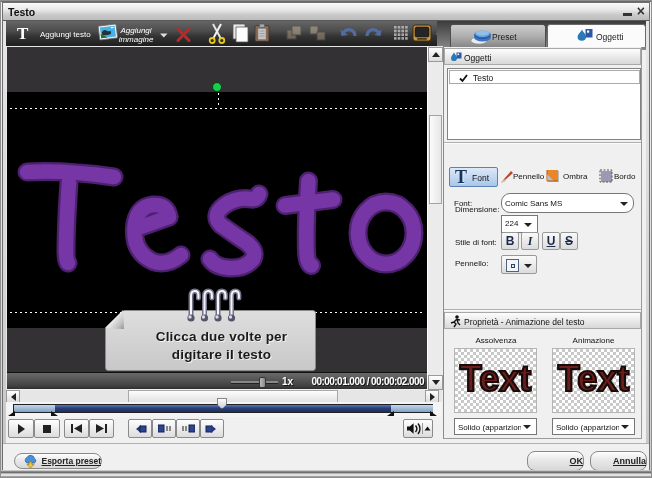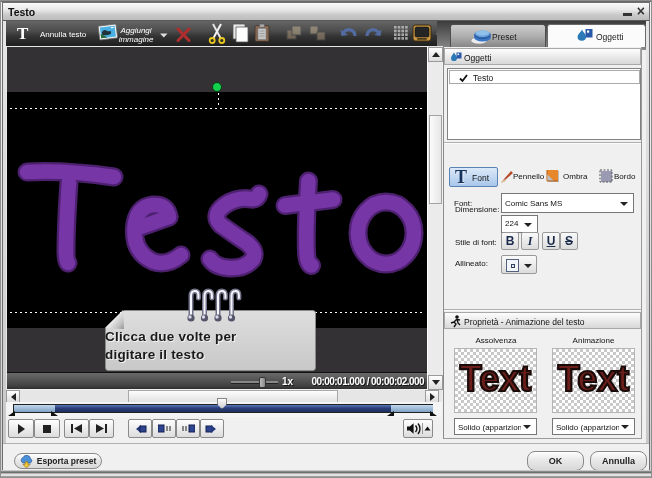--- a/index.html
+++ b/index.html
@@ -41,21 +41,21 @@
 background:#12d04c;border:1.5px solid #0b3a18;}
 
 #tip{position:absolute;left:105px;top:310px;width:211px;height:61px;
 background:linear-gradient(#dedede,#c8c8c8);
 border:1px solid #8a8a8a;border-radius:3px;
 clip-path:polygon(19px 0,100% 0,100% 100%,0 100%,0 18px);
 box-shadow:2px 2px 2px rgba(0,0,0,.45);}
 #tipfold{position:absolute;left:105px;top:310px;width:20px;height:19px;
 background:linear-gradient(130deg,#fdfdfd 15%,#ececec 45%,#c2c2c2 75%,#8f8f8f 100%);
 clip-path:polygon(18px 0,19px 19px,0 18px);box-shadow:inset 1px 1px 2px rgba(0,0,0,.35);}
-#tiptext{position:absolute;left:105px;top:328px;width:233px;text-align:left;
+#tiptext{position:absolute;left:105px;top:328px;width:233px;text-align:center;
 font-size:13.5px;letter-spacing:0.2px;font-weight:bold;color:#1a1a1a;line-height:18px;
 text-shadow:1px 1px 0 rgba(255,255,255,.75);}
 
 #vscroll{position:absolute;left:427px;top:47px;width:15px;height:343px;background:#ebebeb;border-left:1px solid #fff;}
 .sbtn{position:absolute;background:linear-gradient(#fefefe,#ddd);border:1px solid #9a9a9a;
 display:flex;align-items:center;justify-content:center;}
 .arrow{width:0;height:0;}
 
 #status{position:absolute;left:7px;top:372px;width:420px;height:17px;
 background:linear-gradient(#6a6a6a,#414141 80%,#2e2e2e);border-top:1px solid #111;}
@@ -78,21 +78,21 @@
 #tlmark{position:absolute;left:211px;top:-4px;width:10px;height:11px;background:linear-gradient(#fdfdfd,#d0d0d0);
 border:1px solid #888;clip-path:polygon(0 0,100% 0,100% 55%,50% 100%,0 55%);}
 
 .pbtn{position:absolute;top:419px;height:19px;background:linear-gradient(#fefefe,#dcdcdc);
 border:1px solid #8a8a8a;border-radius:2px;display:flex;align-items:center;justify-content:center;}
 
 #bottombar{position:absolute;left:3px;top:443px;width:646px;height:31px;background:#f0f0f0;
 border-top:1px solid #b0b0b0;}
 .button{position:absolute;height:21px;background:linear-gradient(#fefefe,#e8e8e8 45%,#d8d8d8);
 border:1px solid #8a8a8a;border-radius:8px;font-size:9px;font-weight:bold;color:#222;
-display:flex;align-items:center;justify-content:center;}
+display:flex;align-items:center;justify-content:flex-end;text-decoration:underline;}
 
 #rpanel{position:absolute;left:443px;top:47px;width:199px;height:392px;background:#f0f0f0;
 border-left:1px solid #8a8a8a;border-right:1px solid #9a9a9a;border-bottom:1px solid #9a9a9a;}
 .hdr{position:absolute;left:0px;width:197px;height:17px;
 background:linear-gradient(#fdfdfd,#d8d8d8);border:1px solid #a8a8a8;
 font-size:8.5px;color:#111;}
 .hdr span{position:absolute;left:19px;top:4px;}
 #listbox{position:absolute;left:3px;top:21px;width:194px;height:72px;background:#fff;
 border:1px solid #828282;}
 #listrow{position:absolute;left:1px;top:1px;width:191px;height:14px;border:1px solid #aaa;
@@ -200,21 +200,21 @@
           <rect width="2.6" height="2.6" x="11.1" y="11.1" fill="#b4b4b4"></rect>
     </g>
 
     <g transform="translate(407,4)">
       <rect x="0" y="0" width="18" height="16" rx="2.5" fill="#c89540" stroke="#3a2a10"></rect>
       <rect x="2" y="2" width="14" height="10" rx="1.5" fill="#252525" stroke="#111" stroke-width=".5"></rect>
       <rect x="4" y="13" width="10" height="1.8" rx=".9" fill="#4a3a18"></rect>
     </g>
     <path d="M430 12.5 l7.5 0 l-3.75 4 z" fill="#ccc"></path>
   </svg>
-  <span class="tbtext" style="left:34px;">Annulla testo</span>
+  <span class="tbtext" style="left:34px;">Aggiungi testo</span>
   <div class="tbtext2" style="left:108px;top:5px;width:44px;">Aggiungi<br>immagine</div>
  </div>
  <div id="tabstrip">
    <div class="tab" id="tabPreset">
      <svg width="26" height="20" style="position:absolute;left:18px;top:2px;">
        <ellipse cx="10" cy="13.5" rx="8" ry="3.6" fill="#ececec" stroke="#909090" stroke-width=".6"></ellipse>
        <ellipse cx="13.5" cy="10.5" rx="8.5" ry="4" fill="#3a76c4"></ellipse>
        <ellipse cx="13.5" cy="8" rx="8.5" ry="4" fill="#2a5ba2"></ellipse>
        <ellipse cx="13.5" cy="6.8" rx="7.6" ry="3.4" fill="#6aa2dc"></ellipse>
        <ellipse cx="13.5" cy="6" rx="6.5" ry="2.6" fill="#8ec0ea"></ellipse>
@@ -434,35 +434,35 @@
      <path d="M1 1 v11 h11" fill="none" stroke="#b05a10"></path>
    </svg>
    <span class="lbl" style="left:119px;top:125px;">Ombra</span>
    <svg width="15" height="15" style="position:absolute;left:155px;top:122px;">
      <rect x="2" y="2" width="11" height="11" fill="#9a9ab2"></rect>
      <rect x="1" y="1" width="12" height="12" fill="none" stroke="#555" stroke-dasharray="2 1.5"></rect>
    </svg>
    <span class="lbl" style="left:170px;top:125px;">Bordo</span>
 
    <span class="lbl" style="left:10px;top:152px;">Font:</span>
-   <div class="combo" style="left:57px;top:146px;width:133px;">
+   <div class="combo" style="left:57px;top:146px;width:133px;border-radius:9px;">
         <span class="tx">Comic Sans MS</span>
         <span class="ar"></span>
       </div>
    <span class="lbl" style="left:11px;top:158px;">Dimensione:</span>
    <div class="combo" style="left:57px;top:168px;width:37px;height:18px;">
         <span class="tx" style="top:3px;">224</span>
         <span class="ar" style="top:7px;"></span>
       </div>
    <span class="lbl" style="left:11px;top:191px;">Stile di font:</span>
    <div class="fbtn" style="left:57px;top:185px;width:18px;height:18px;text-align:center;font-size:12px;line-height:17px;font-weight:bold;color:#1a2a4a;">B</div>
    <div class="fbtn" style="left:77px;top:185px;width:18px;height:18px;text-align:center;font-size:12px;line-height:17px;font-weight:bold;font-style:italic;color:#1a2a4a;font-family:'Liberation Serif',serif;">I</div>
    <div class="fbtn" style="left:98px;top:185px;width:18px;height:18px;text-align:center;font-size:12px;line-height:17px;font-weight:bold;text-decoration:underline;color:#1a2a4a;">U</div>
    <div class="fbtn" style="left:116px;top:185px;width:18px;height:18px;text-align:center;font-size:12px;line-height:17px;font-weight:bold;text-decoration:line-through;color:#1a2a4a;">S</div>
-   <span class="lbl" style="left:11px;top:212px;">Allineato:</span>
+   <span class="lbl" style="left:11px;top:212px;">Pennello:</span>
    <div class="fbtn" style="left:57px;top:208px;width:36px;height:19px;">
      <span style="position:absolute;left:4px;top:2.5px;width:13px;height:13px;border:1px solid #51617f;background:#f2f5fa;"></span>
      <span style="position:absolute;left:9px;top:7.5px;width:4px;height:4px;border:1px solid #32405c;background:#dfe7f2;"></span>
      <span style="position:absolute;right:4px;top:8px;width:0;height:0;border-left:4px solid transparent;border-right:4px solid transparent;border-top:4px solid #222;"></span>
    </div>
    <div class="hdr" style="top:265px;">
      <svg width="13" height="13" style="position:absolute;left:4px;top:2px;">
        <circle cx="8" cy="2" r="1.8" fill="#111"></circle>
        <path d="M8 4 L5 7 L7 9 L5 12 M8 4 L9 8 L11 10 M5 7 L2 8 M8 4.5 L11 5" stroke="#111" stroke-width="1.4" fill="none"></path>
      </svg>

